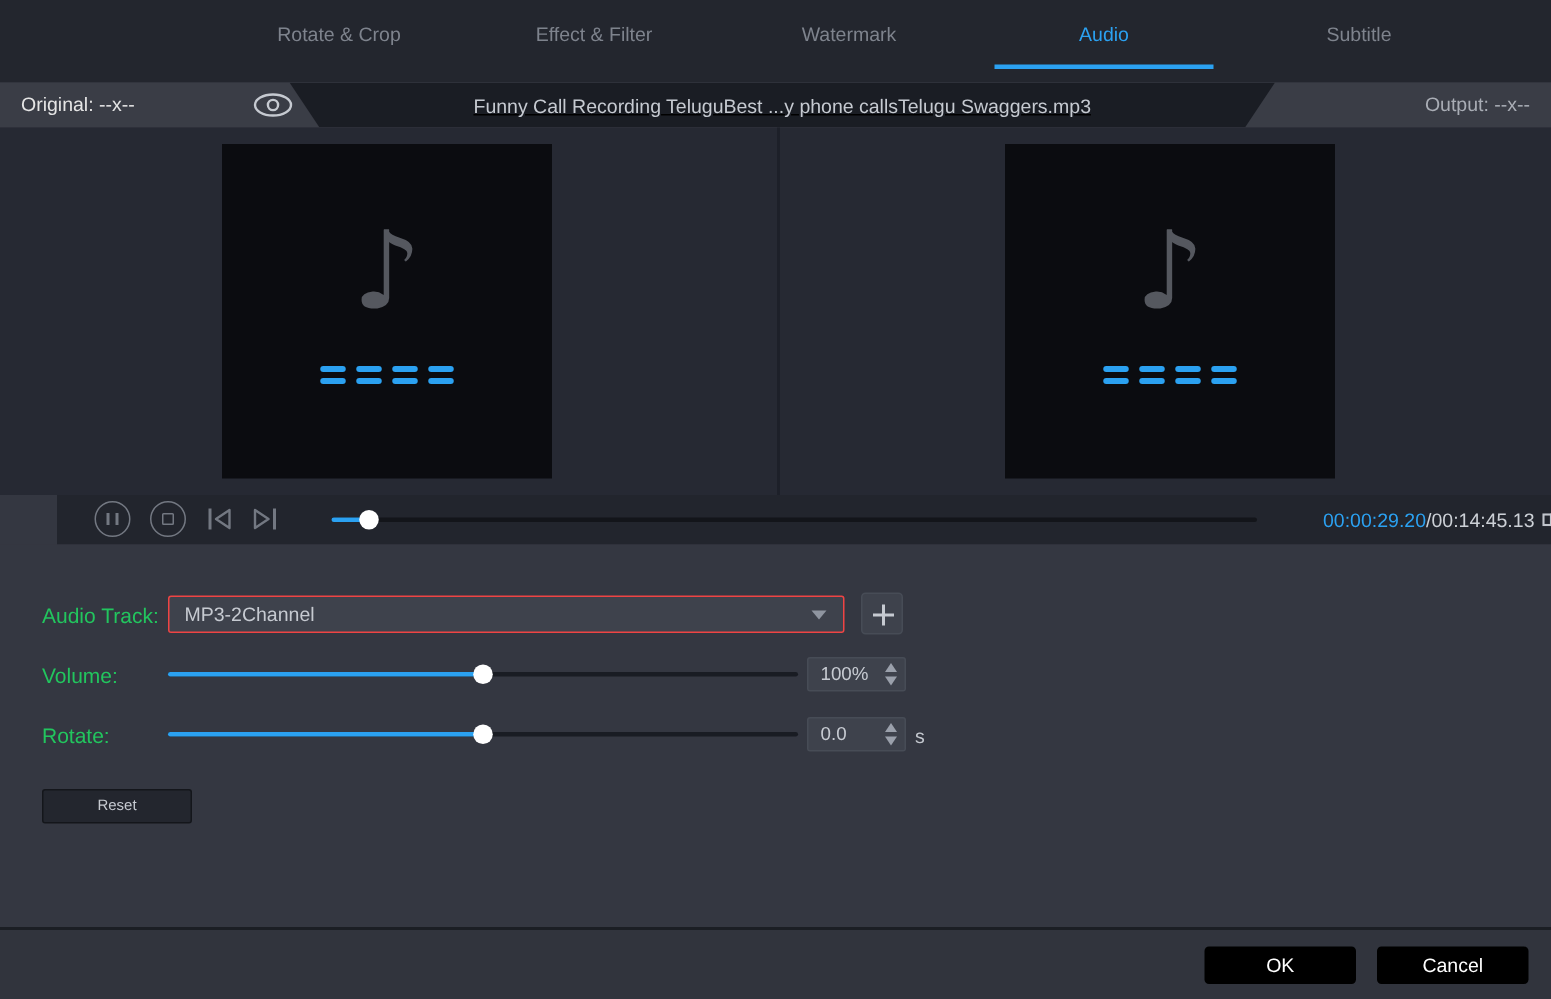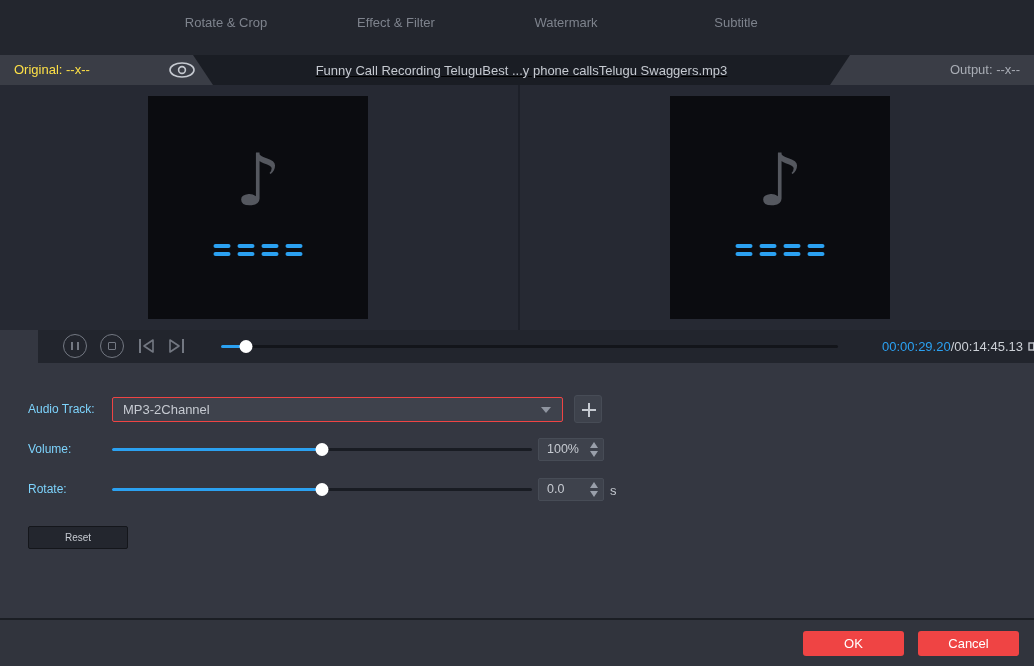--- a/index.html
+++ b/index.html
@@ -12,21 +12,21 @@
   .tab { width:146px; height:46px; line-height:46px; text-align:center; font-size:13px;
          color:#7e838d; cursor:pointer; }
   .tab.active { color:#2ba1f1; border-bottom:3px solid #2ba1f1; }
 
   
   .infostrip { position:absolute; left:0; top:55px; width:1034px; height:30px; background:#3a3d46; }
   .strip-center { position:absolute; left:193px; top:0; width:657px; height:30px; background:#1a1d24;
                   clip-path:polygon(0 0,100% 0,calc(100% - 20px) 100%,20px 100%);
                   display:flex; align-items:center; justify-content:center;text-decoration:underline; }
   .filename { font-size:13px; color:#c6cad1; white-space:nowrap; }
-  .orig-label { position:absolute; left:14px; top:0; height:30px; line-height:30px; font-size:13px; color:#fde047; }
+  .orig-label { position:absolute; left:14px; top:0; height:30px; line-height:30px; font-size:13px; color:#e5e5e5; }
   .out-label  { position:absolute; right:14px; top:0; height:30px; line-height:30px; font-size:13px; color:#a9adb5; }
   .eye { position:absolute; left:167px; top:5px; width:30px; height:20px; cursor:pointer; }
 
   
   .preview-area { position:absolute; left:0; top:85px; width:1034px; height:245px; background:#262933; }
   .pane-divider { position:absolute; left:518px; top:0; width:2px; height:245px; background:#1d2029; }
   .thumb { position:absolute; top:11px; width:220px; height:223px; background:#0b0c10; }
   .thumb.left { left:148px; } .thumb.right { left:670px; }
   .note { position:absolute; left:0; top:48px; width:100%; text-align:center;
           font-size:72px; color:#55585f; font-family:"DejaVu Sans",sans-serif; line-height:1; }
@@ -50,21 +50,21 @@
              border-radius:2px; cursor:pointer; }
   .pfill { position:absolute; left:0; top:0; height:3px; background:#2ba1f1; border-radius:2px; }
   .phandle { position:absolute; top:-5px; width:13px; height:13px; background:#fff;
              border-radius:50%; transform:translateX(-50%); cursor:pointer; }
   .timebox { position:absolute; right:49px; top:0; height:33px; line-height:33px; font-size:13px; color:#ccd0d6; }
   .timebox .cur { color:#2ba1f1; }
   .spk { position:absolute; right:20px; top:7px; width:24px; height:19px; cursor:pointer; }
 
   
   .panel { position:absolute; left:0; top:363px; width:1034px; height:255px; background:#343741; }
-  .rowlabel { position:absolute; left:28px; font-size:12px; color:#7dd3fc; }
+  .rowlabel { position:absolute; left:28px; font-size:14px; color:#22c55e; }
   .dropdown { position:absolute; left:112px; top:34px; width:451px; height:25px; background:#3e424c;
               border:1px solid #ef4444; border-radius:2px; cursor:pointer; }
   .dropdown .dtext { position:absolute; left:10px; top:0; height:23px; line-height:23px;
                      font-size:13px; color:#c6cad1; }
   .darrow { position:absolute; right:11px; top:9px; width:0; height:0;
             border-left:5px solid transparent; border-right:5px solid transparent;
             border-top:6px solid #8f95a0; }
   .plusbtn { position:absolute; left:574px; top:32px; width:28px; height:28px; background:#3e424c;
              border:1px solid #474c56; border-radius:3px; cursor:pointer; }
   .plus-h { position:absolute; left:7px; top:13px; width:14px; height:2px; background:#c6cad1; }
@@ -87,35 +87,36 @@
             border-top:6px solid #9aa0ab; }
   .unit { position:absolute; left:610px; font-size:13px; color:#c3c7ce; }
 
   .resetbtn { position:absolute; left:28px; top:163px; width:100px; height:23px; background:#23262e;
               border:1px solid #14161b; border-radius:2px; color:#c6cad1; font-size:10px;
               text-align:center; line-height:21px; cursor:pointer; }
 
   
   .footer { position:absolute; left:0; top:618px; width:1034px; height:48px; background:#31343d;
             border-top:2px solid #1b1e24; }
-  .btn { position:absolute; top:11px; height:25px; background:#ef4444; border:none; border-radius:3px;
+  .btn { position:absolute; top:11px; height:25px; background:#000000; border:none; border-radius:3px;
          color:#fff; font-size:13px; text-align:center; line-height:25px; cursor:pointer;
          font-family:"Liberation Sans",sans-serif; }
   .btn.ok { left:803px; width:101px; } .btn.cancel { left:918px; width:101px; }
 
   svg { display:block; }
 </style>
 </head>
 <body>
 
 <div class="tabbar">
   <div class="tabs">
     <div class="tab">Rotate &amp; Crop</div>
     <div class="tab">Effect &amp; Filter</div>
     <div class="tab">Watermark</div>
+    <div class="tab active">Audio</div>
     <div class="tab">Subtitle</div>
   </div>
 </div>
 
 <div class="infostrip">
   <div class="strip-center">
     <span class="filename">Funny Call Recording TeluguBest ...y phone callsTelugu Swaggers.mp3</span>
   </div>
   <span class="orig-label">Original: --x--</span>
   <span class="eye">

